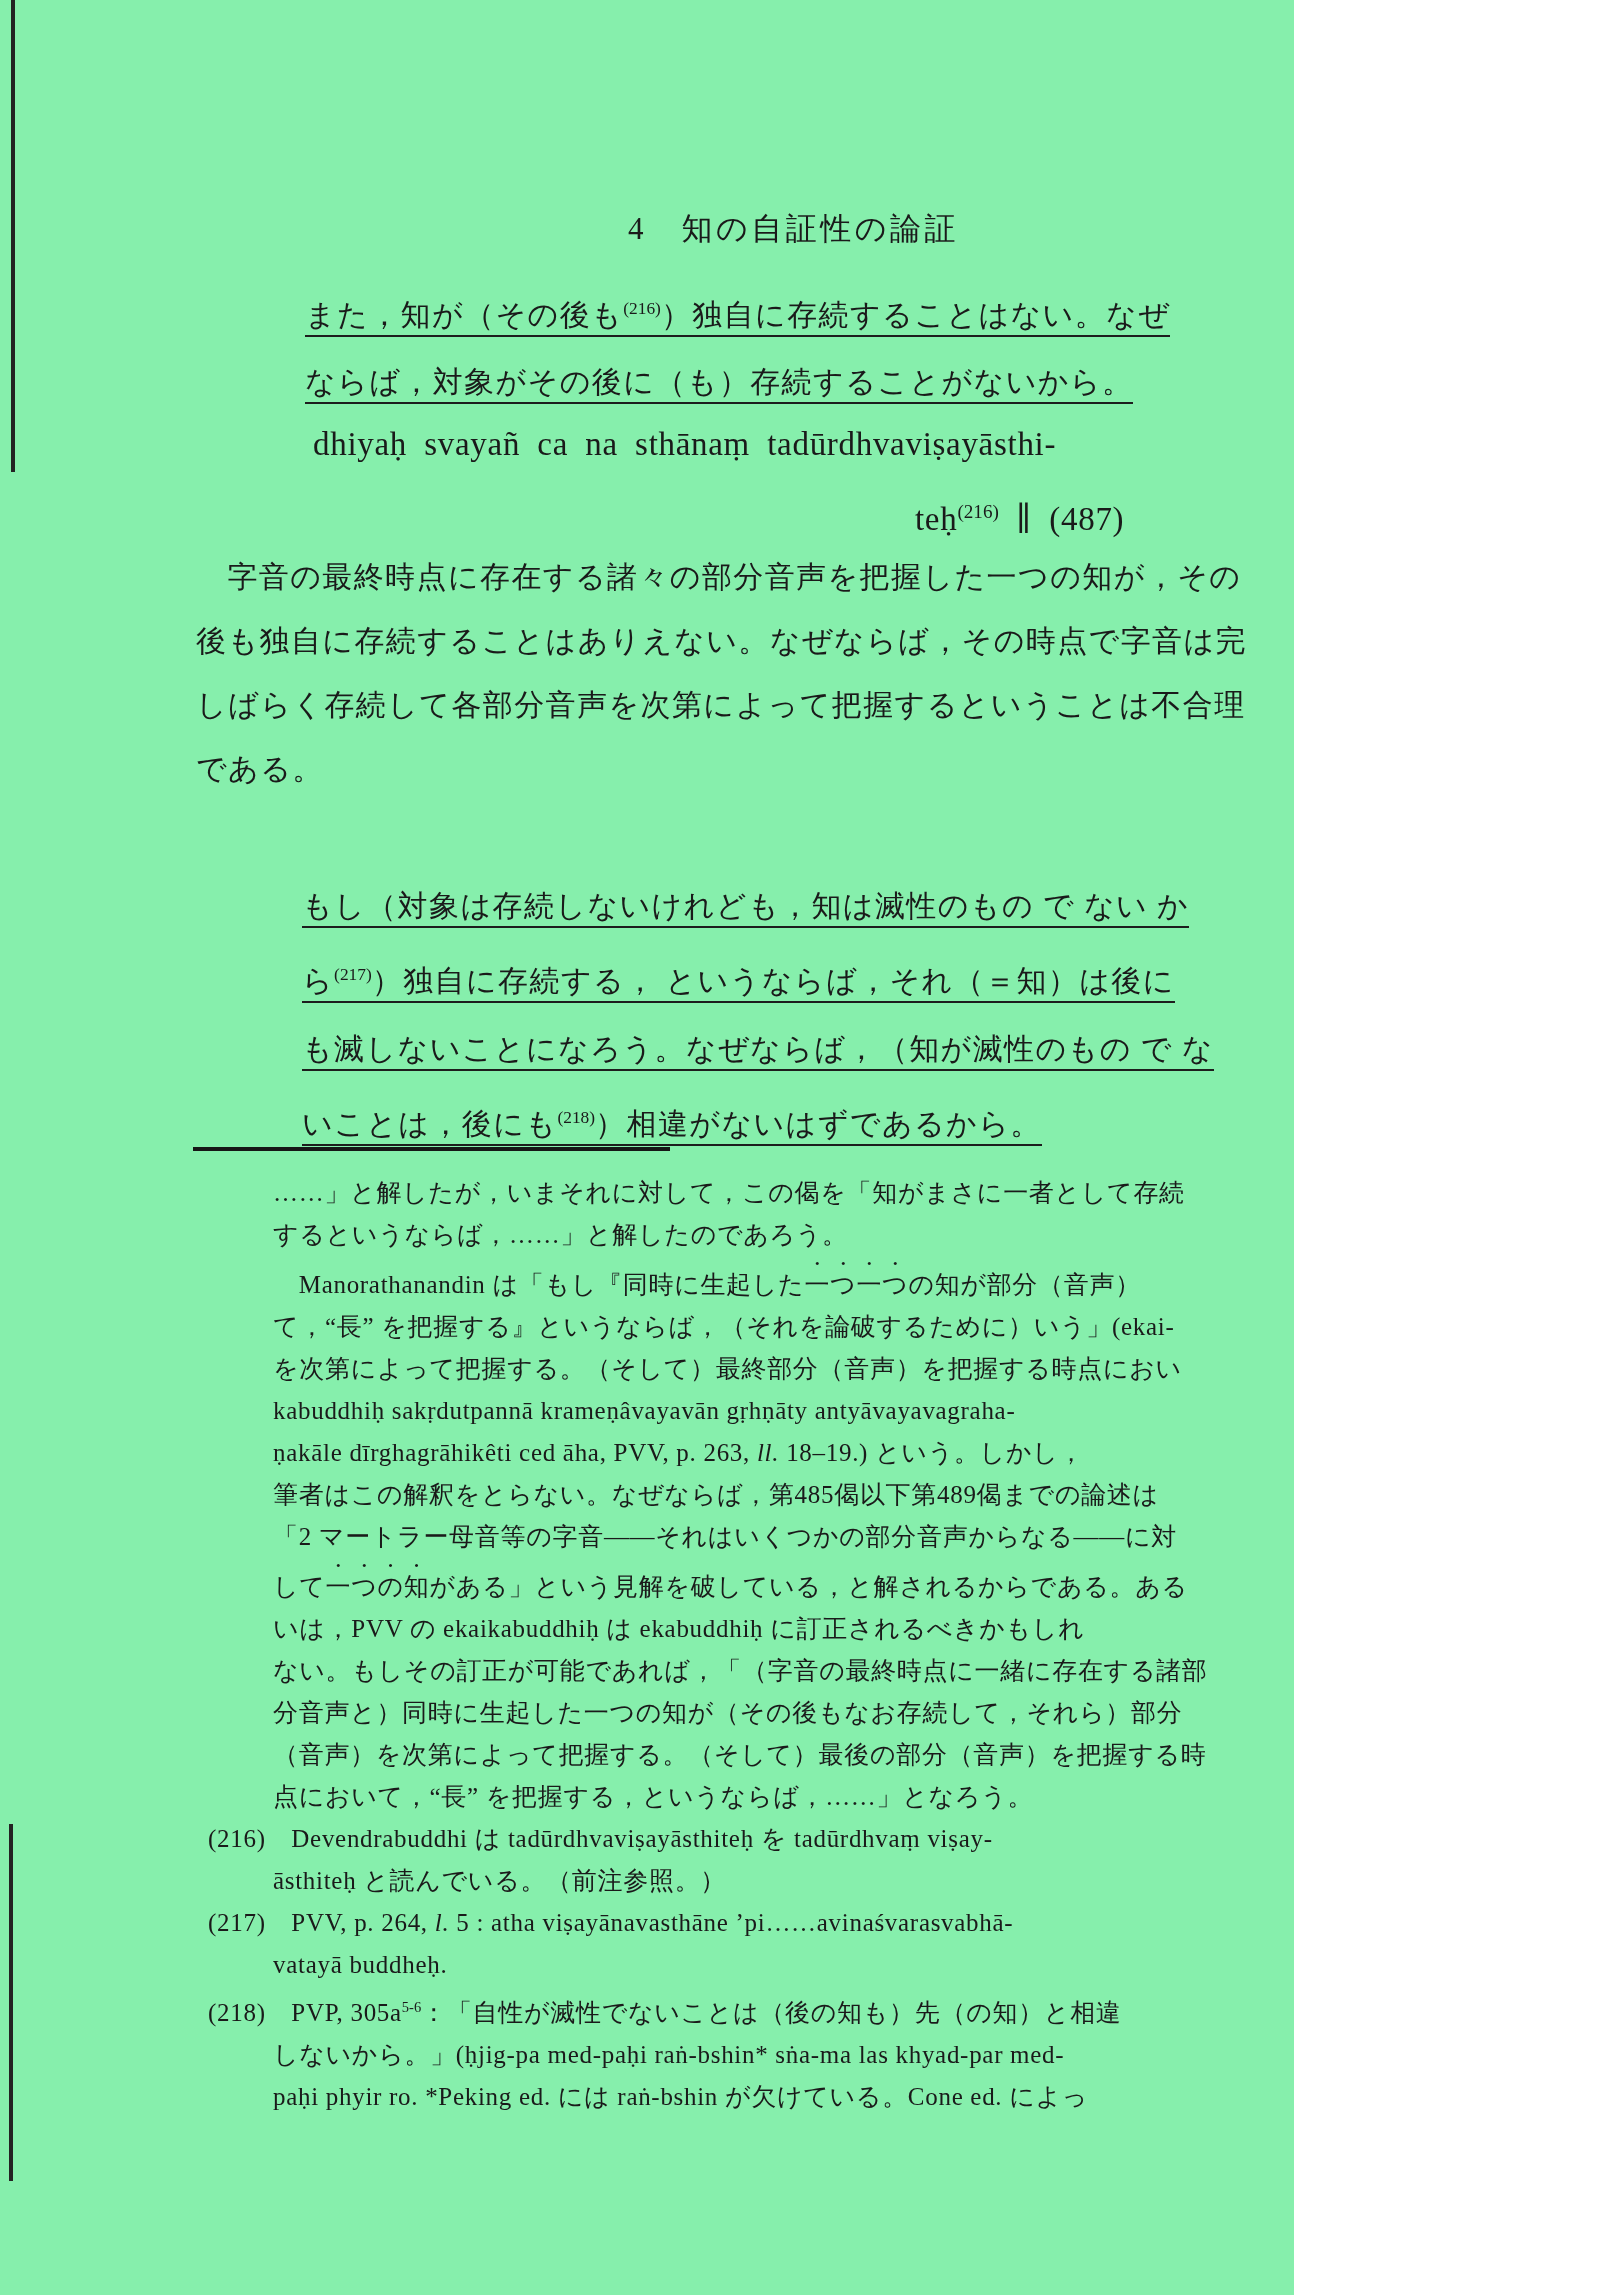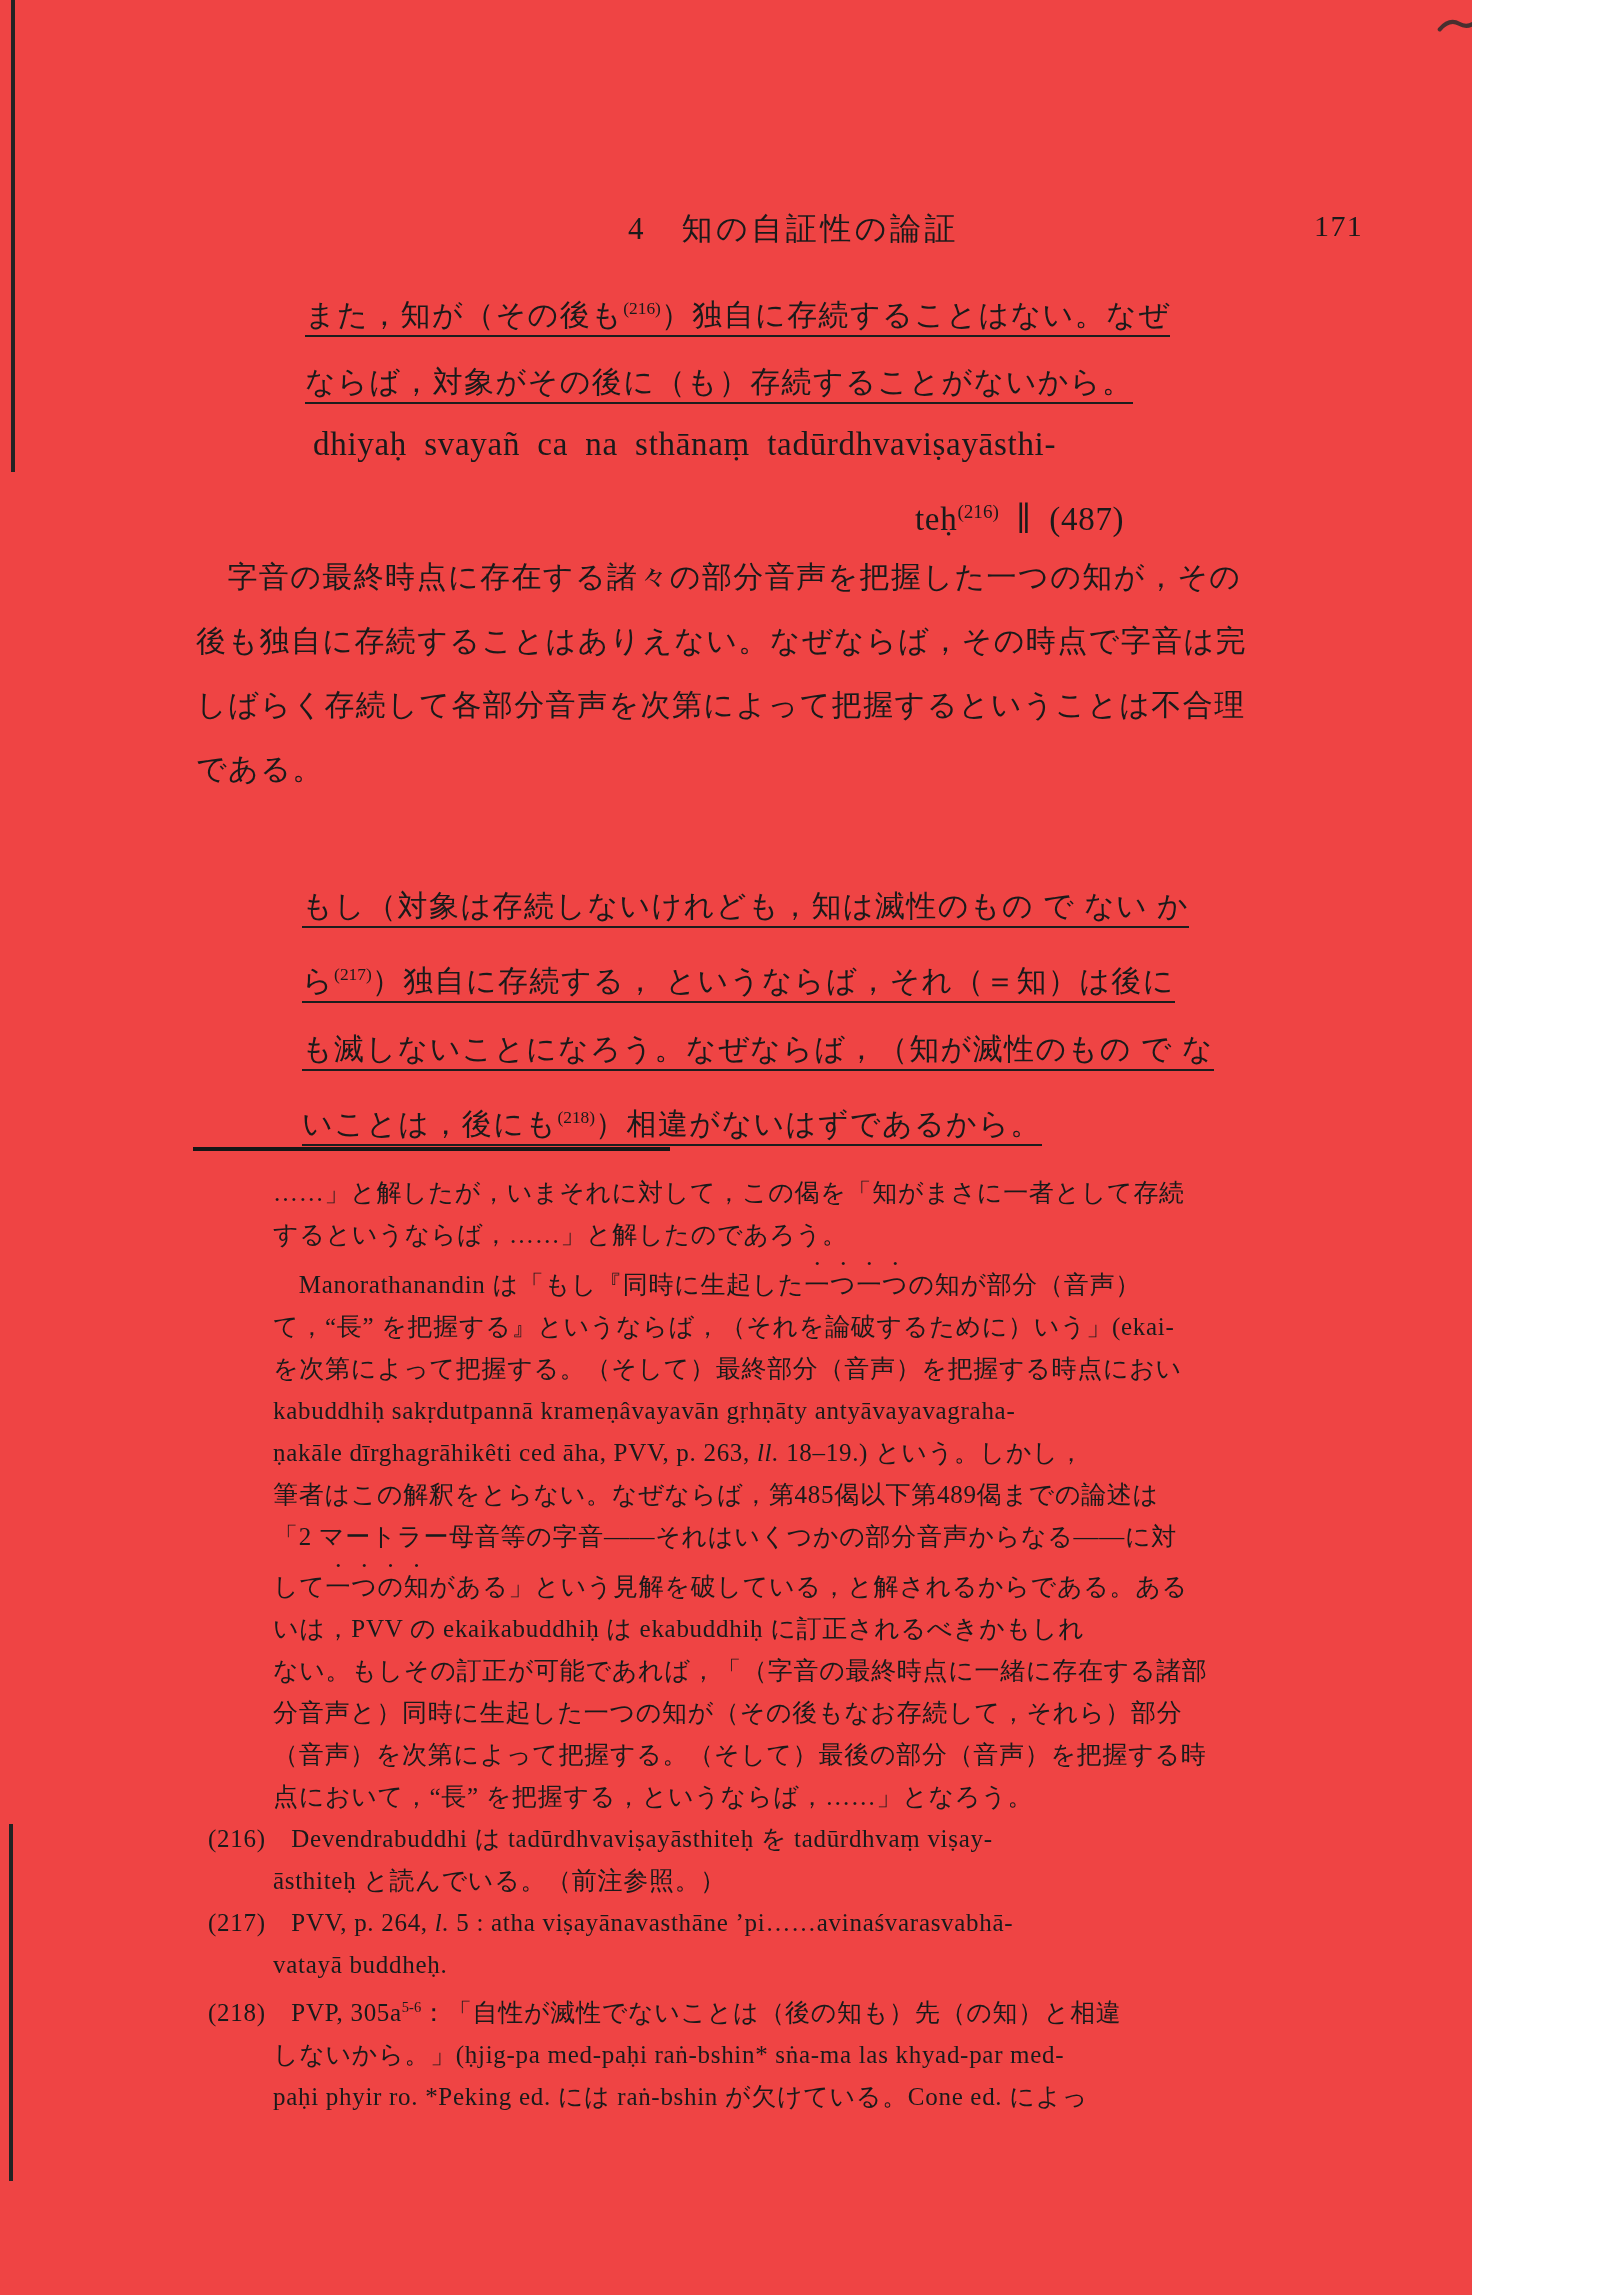--- a/index.html
+++ b/index.html
@@ -1,20 +1,20 @@
 <!DOCTYPE html>
 <html style="font-size:11px"><head>
 <meta charset="utf-8">
 <style>
   * { margin:0; padding:0; box-sizing:border-box; }
   html,body { width:1623px; height:2295px; }
   .page {
     position:relative;
-    width:1472px; height:2295px;
-    background:#ef4444;
+    width:1294px; height:2295px;
+    background:#86efac;
     color:#1a1a1a;
     font-family:"Liberation Serif","DejaVu Serif",serif;
     overflow:hidden;
   }
   .line { white-space:pre; }
   .sup { font-size:0.58em; vertical-align:super; letter-spacing:0; }
   .it { font-style:italic; }
   .em-dots {
     -webkit-text-emphasis:filled dot; text-emphasis:filled dot;
     -webkit-text-emphasis-position:over right; text-emphasis-position:over right;

